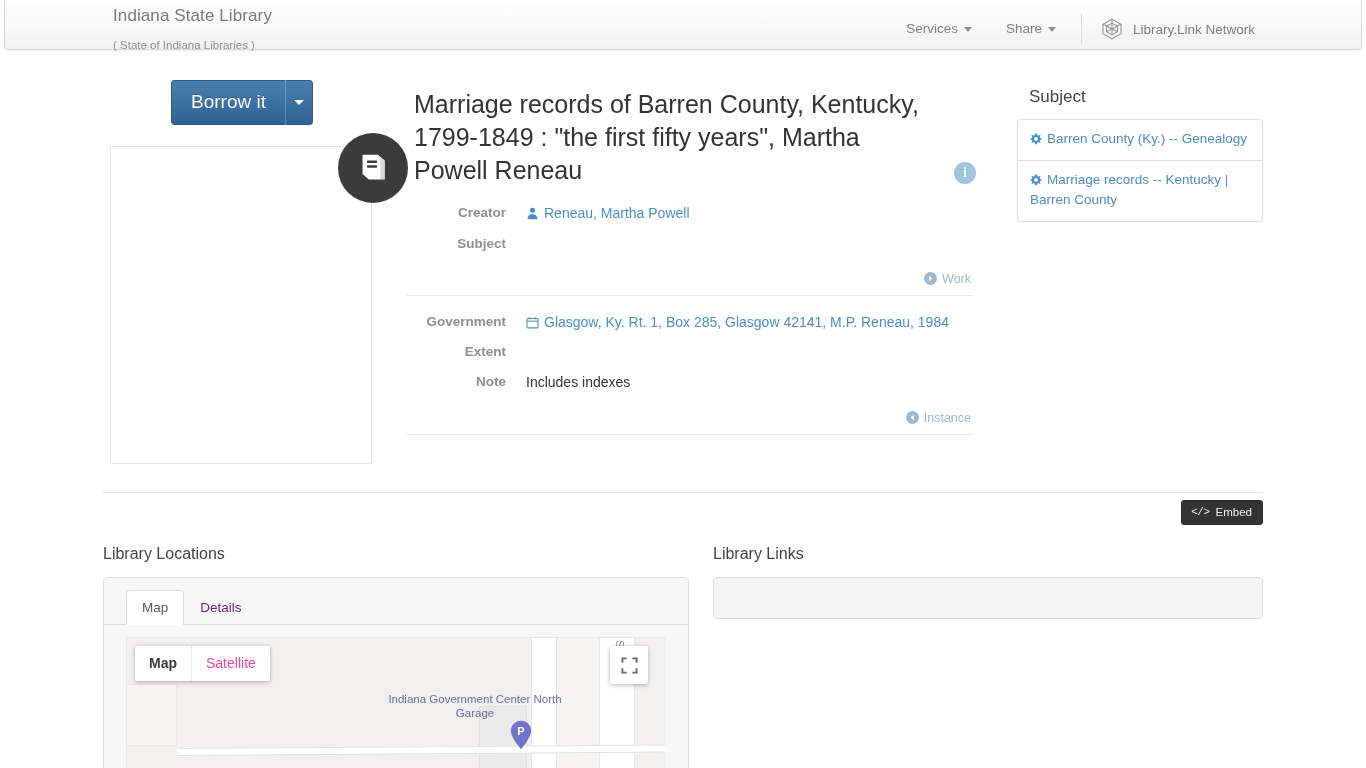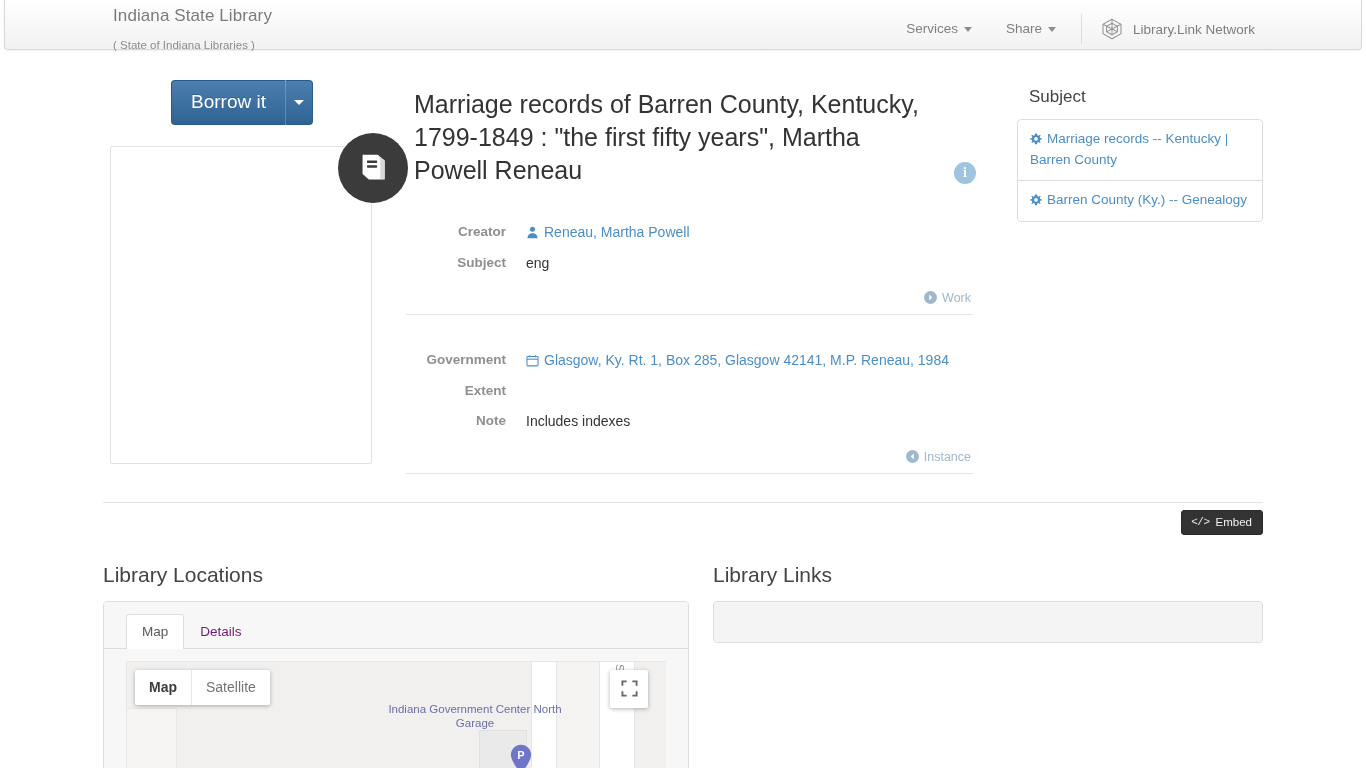--- a/index.html
+++ b/index.html
@@ -174,21 +174,21 @@
     color: #ffffff;
     font-size: 14px;
     font-weight: 700;
     font-family: "Liberation Serif", serif;
     display: flex;
     align-items: center;
     justify-content: center;
     cursor: pointer;
   }
 
-  .meta-block { margin-top: 35px; }
+  .meta-block { margin-top: 16px; }
   .meta-row {
     display: flex;
     margin-bottom: 9px;
     font-size: 14px;
     line-height: 1.55;
   }
   .meta-label {
     flex: 0 0 120px;
     text-align: right;
     padding-right: 20px;
@@ -282,24 +282,24 @@
     font-family: "Liberation Mono", monospace;
     font-size: 11px;
     letter-spacing: -0.5px;
     color: #e8e8e8;
   }
 
   .row-bottom { display: flex; margin-top: 12px; }
   .col-loc { width: 586px; flex: 0 0 586px; }
   .col-links { flex: 1 1 auto; padding-left: 24px; }
   .bottom-heading {
-    font-size: 21px;
+    font-size: 16px;
     color: #444444;
     font-weight: 400;
-    margin: 8px 0 14px 0;
+    margin: 0 0 14px 0;
   }
 
   .panel {
     border: 1px solid #dddddd;
     border-radius: 4px;
     background: #f7f7f7;
   }
   .panel-locations { height: 220px; overflow: hidden; }
   .tabs {
     display: flex;
@@ -380,21 +380,21 @@
     border: 1px solid #e2e1e1;
   }
   .map-block-c {
     position: absolute;
     left: 430px; top: 0;
     width: 42px; height: 150px;
     background: #f5f4f3;
   }
   .map-label {
     position: absolute;
-    left: 258px; top: 40px;
+    left: 258px; top: 54px;
     width: 180px;
     text-align: center;
     font-size: 11.5px;
     line-height: 1.22;
     color: #6a6fa8;
     font-family: "Liberation Sans", sans-serif;
   }
   .map-pin {
     position: absolute;
     left: 383px; top: 82px;
@@ -414,21 +414,21 @@
     left: 8px; top: 8px;
     display: flex;
     background: #ffffff;
     border-radius: 2px;
     box-shadow: 0 1px 4px rgba(0,0,0,0.3);
     overflow: hidden;
   }
   .map-type-btn {
     font-size: 14px;
     padding: 9px 14px 9px 14px;
-    color: #737373;
+    color: #ec4899;
     cursor: pointer;
     line-height: 1.2;
   }
   .map-type-btn.sel { font-weight: 700; color: #3c3c3c; }
   .map-type-btn + .map-type-btn { border-left: 1px solid #e6e6e6; }
   .map-fullscreen {
     position: absolute;
     right: 18px; top: 8px;
     width: 38px; height: 38px;
     background: #ffffff;
@@ -508,21 +508,20 @@
             <span class="mini-icon">
               <svg viewBox="0 0 16 16" fill="#4b8ec6">
                   <circle cx="8" cy="4" r="3.1"></circle>
                   <path d="M1.8 15 C1.8 11 4.4 8.8 8 8.8 C11.6 8.8 14.2 11 14.2 15 Z"></path>
                 </svg>
             </span><a href="#">Reneau, Martha Powell</a>
           </div>
         </div>
         <div class="meta-row">
           <div class="meta-label">Subject</div>
-          <div class="meta-value">eng</div>
         </div>
         <div class="nav-rel">
           <span class="circ">
             <svg viewBox="0 0 16 16" fill="#9fb8cc">
                 <circle cx="8" cy="8" r="8"></circle>
                 <path d="M6.4 4.4 L10.2 8 L6.4 11.6 Z" fill="#ffffff"></path>
               </svg>
           </span><span>Work</span>
         </div>
         <hr class="hr-light">
@@ -563,29 +562,29 @@
 
     <div class="col-right">
       <h2 class="side-heading">Subject</h2>
       <div class="list-group">
         <div class="list-item">
           <span class="gear-icon">
             <svg viewBox="0 0 16 16" fill="#4b8ec6">
               <path d="M8 0.8 L9.4 0.8 L9.8 3.0 L11.4 3.7 L13.2 2.4 L14.2 3.4 L12.9 5.2 L13.6 6.8 L15.8 7.2 L15.8 8.6 L13.6 9.0 L12.9 10.6 L14.2 12.4 L13.2 13.4 L11.4 12.1 L9.8 12.8 L9.4 15.0 L8 15.0 L6.6 15.0 L6.2 12.8 L4.6 12.1 L2.8 13.4 L1.8 12.4 L3.1 10.6 L2.4 9.0 L0.2 8.6 L0.2 7.2 L2.4 6.8 L3.1 5.2 L1.8 3.4 L2.8 2.4 L4.6 3.7 L6.2 3.0 L6.6 0.8 Z"></path>
               <circle cx="8" cy="7.9" r="2.5" fill="#ffffff"></circle>
             </svg>
-          </span><span>Marriage records -- Kentucky | Barren County</span>
+          </span><span>Barren County (Ky.) -- Genealogy</span>
         </div>
         <div class="list-item">
           <span class="gear-icon">
             <svg viewBox="0 0 16 16" fill="#4b8ec6">
               <path d="M8 0.8 L9.4 0.8 L9.8 3.0 L11.4 3.7 L13.2 2.4 L14.2 3.4 L12.9 5.2 L13.6 6.8 L15.8 7.2 L15.8 8.6 L13.6 9.0 L12.9 10.6 L14.2 12.4 L13.2 13.4 L11.4 12.1 L9.8 12.8 L9.4 15.0 L8 15.0 L6.6 15.0 L6.2 12.8 L4.6 12.1 L2.8 13.4 L1.8 12.4 L3.1 10.6 L2.4 9.0 L0.2 8.6 L0.2 7.2 L2.4 6.8 L3.1 5.2 L1.8 3.4 L2.8 2.4 L4.6 3.7 L6.2 3.0 L6.6 0.8 Z"></path>
               <circle cx="8" cy="7.9" r="2.5" fill="#ffffff"></circle>
             </svg>
-          </span><span>Barren County (Ky.) -- Genealogy</span>
+          </span><span>Marriage records -- Kentucky | Barren County</span>
         </div>
       </div>
     </div>
   </div>
 
   <hr class="section-divider">
 
   <div class="embed-row">
     <div class="btn-embed">
       <span class="code-glyph">&lt;/&gt;</span>

